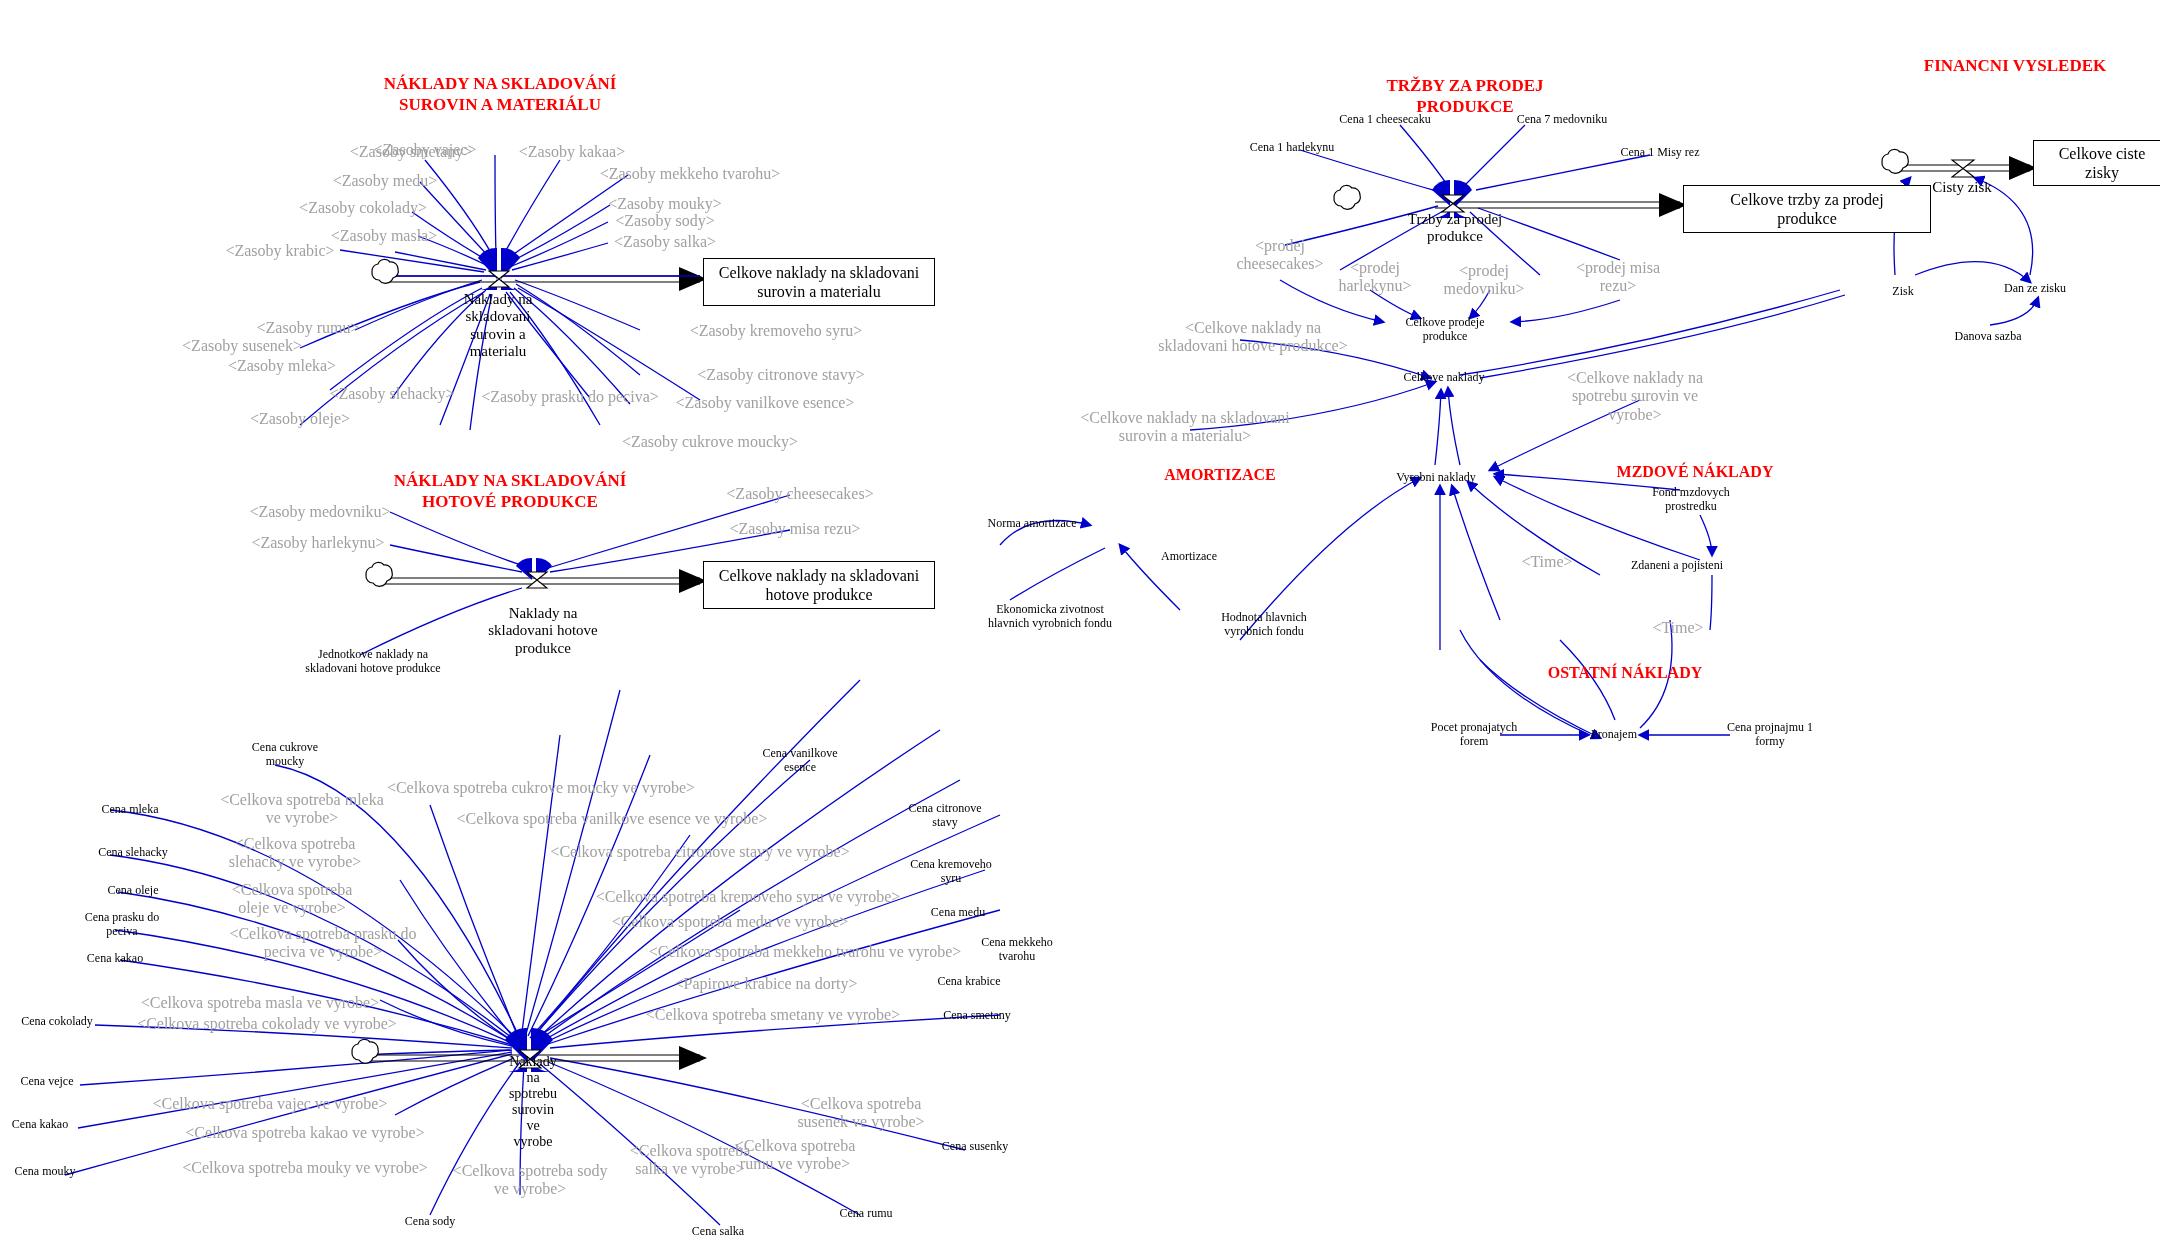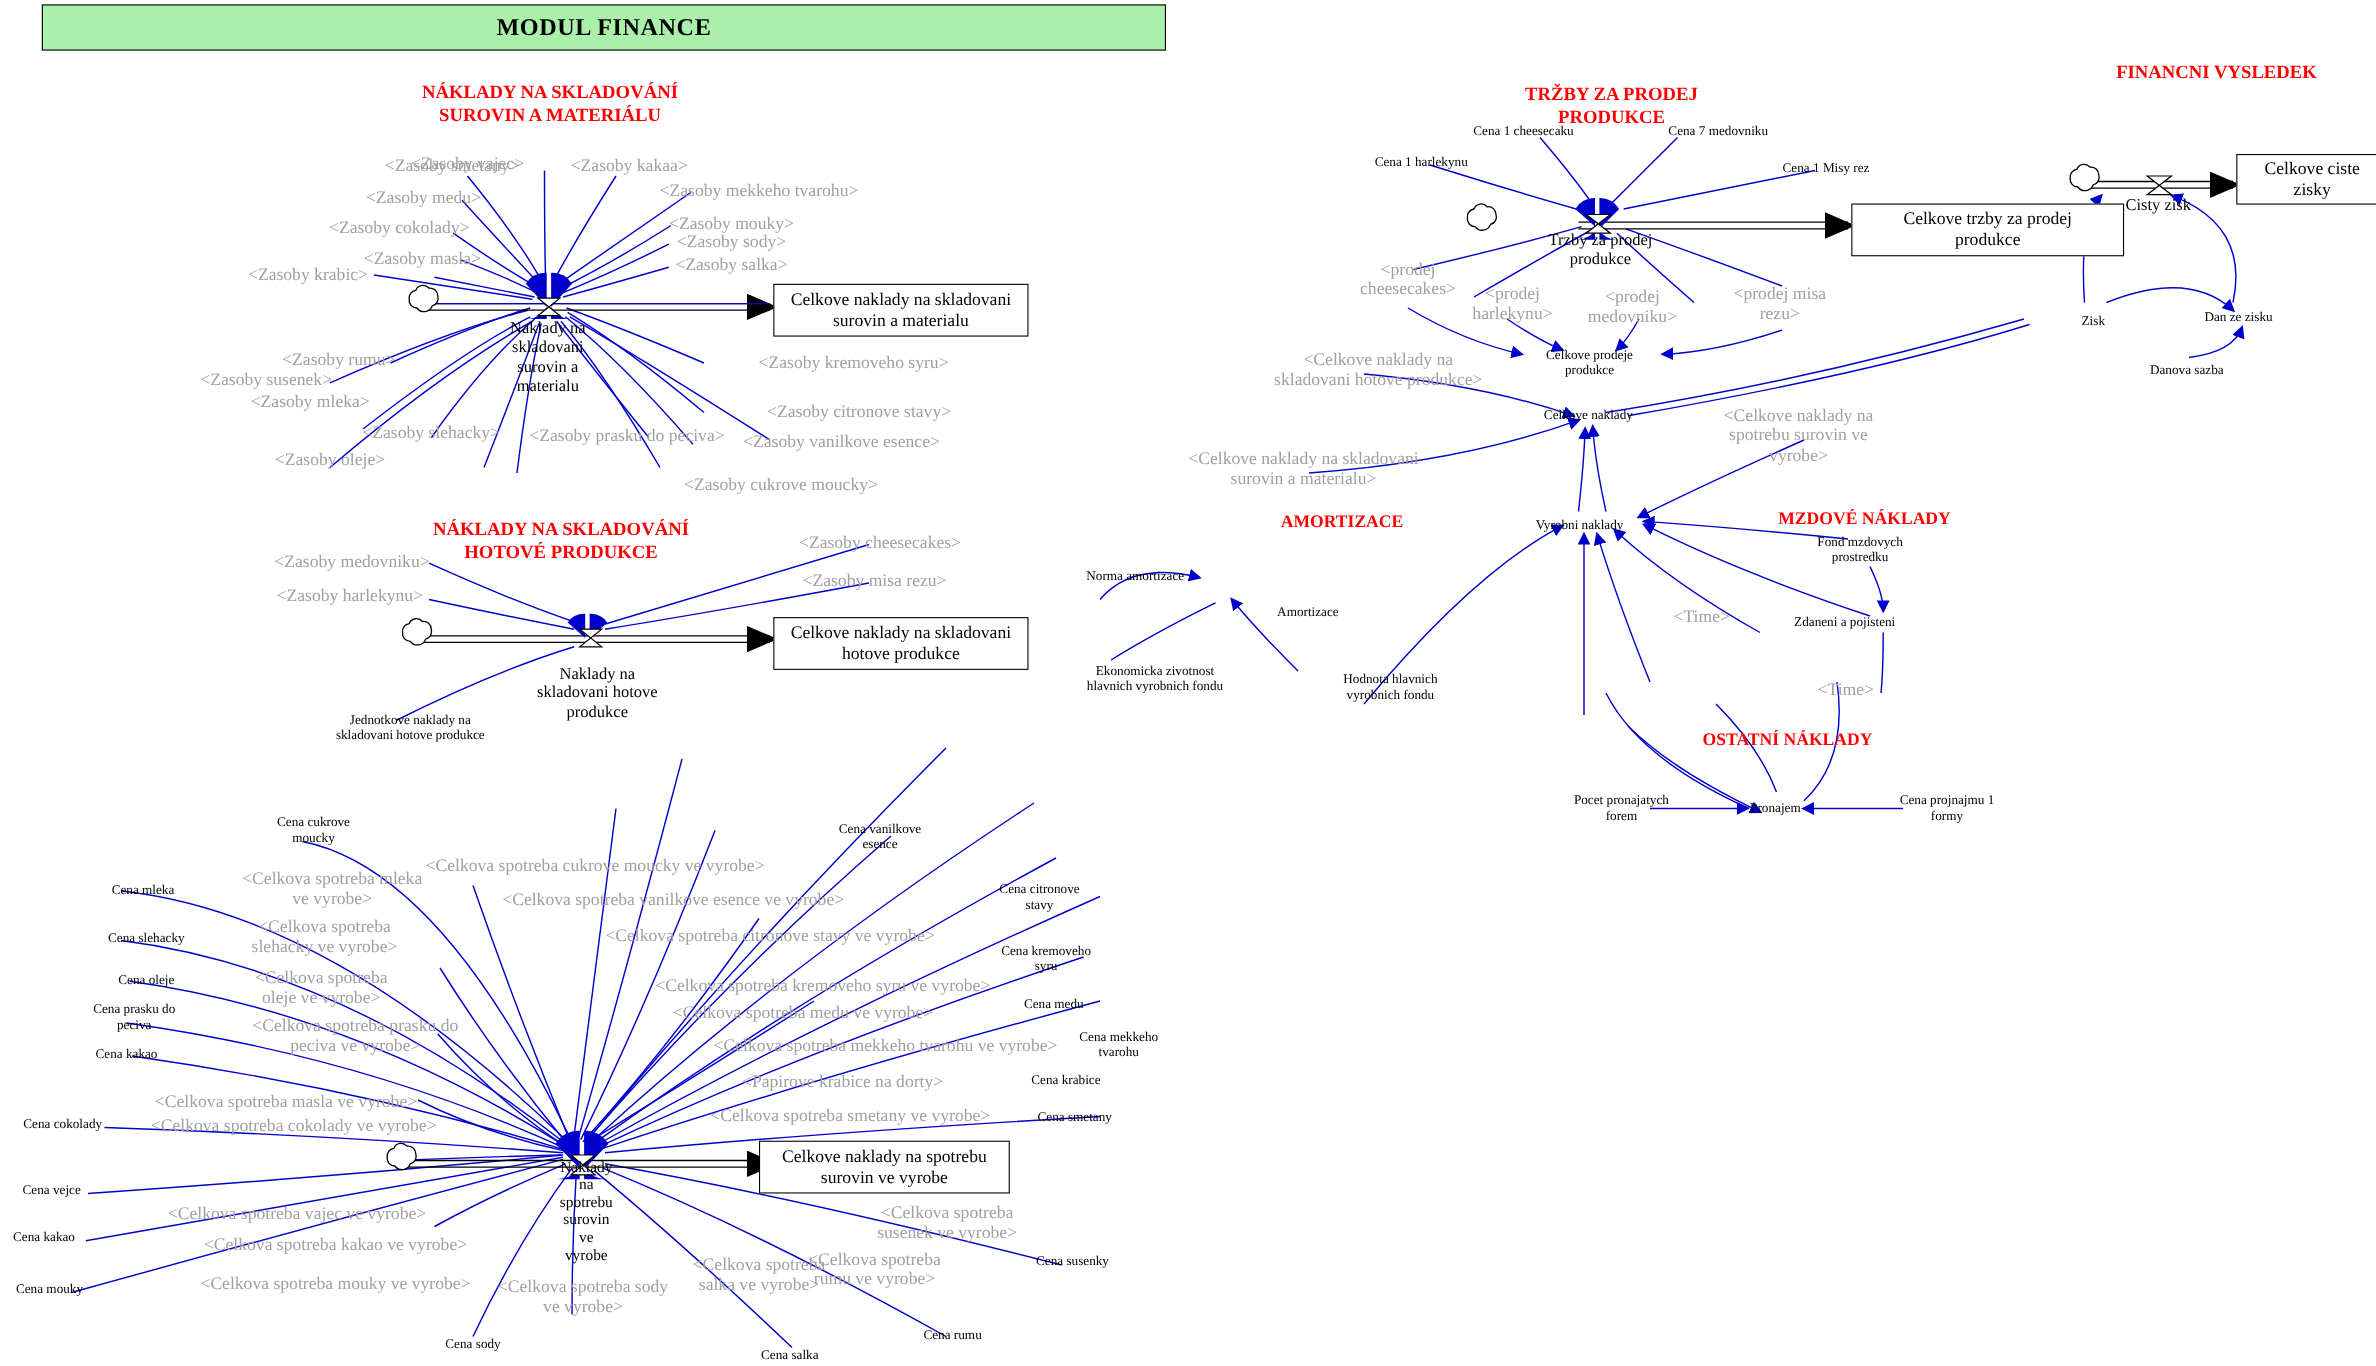--- a/index.html
+++ b/index.html
@@ -276,21 +276,20 @@
       <path d="M1434,218 a20,16 0 0 0 16,-9 l0,9 z" fill="#0000cc"></path>
       <path d="M1454,209 a20,16 0 0 0 16,9 l-16,0 z" fill="#0000cc"></path>
       <path d="M1442,195 L1464,195 L1442,212 L1464,212 Z" fill="#ffffff" stroke="#000000" stroke-width="1.1"></path>
 
       <path d="M1882,162 a7,7 0 0 1 6,-8 a7,7 0 0 1 12,-2 a7,7 0 0 1 8,7 a7,7 0 0 1 -5,9 a8,8 0 0 1 -14,2 a7,7 0 0 1 -7,-8 z" fill="#ffffff" stroke="#000000" stroke-width="1.2"></path>
 
       <path d="M1952,160 L1974,160 L1952,177 L1974,177 Z" fill="#ffffff" stroke="#000000" stroke-width="1.1"></path>
     </g>
   </svg>
 
-  <div class="banner">MODUL FINANCE</div>
 
   <div class="sect-title" style="left:350px;top:73px;width:300px;">NÁKLADY NA SKLADOVÁNÍ
 SUROVIN A MATERIÁLU</div>
 
   <div class="shadow" style="left:425px;top:150px;">&lt;Zasoby vajec&gt;</div>
   <div class="shadow" style="left:411px;top:152px;">&lt;Zasoby smetany&gt;</div>
   <div class="shadow" style="left:572px;top:152px;">&lt;Zasoby kakaa&gt;</div>
   <div class="shadow" style="left:690px;top:174px;">&lt;Zasoby mekkeho tvarohu&gt;</div>
   <div class="shadow" style="left:385px;top:181px;">&lt;Zasoby medu&gt;</div>
   <div class="shadow" style="left:665px;top:204px;">&lt;Zasoby mouky&gt;</div>
@@ -391,22 +390,20 @@
 ve vyrobe&gt;</div>
   <div class="shadow" style="left:690px;top:1160px;width:150px;">&lt;Celkova spotreba
 salka ve vyrobe&gt;</div>
 
   <div class="flowlabel" style="left:533px;top:1054px;width:60px;font-size:14px;">Naklady
 na
 spotrebu
 surovin
 ve
 vyrobe</div>
-  <div class="stock" style="left:690px;top:1037px;width:228px;height:48px;">Celkove naklady na spotrebu
-surovin ve vyrobe</div>
 
   <div class="sect-title" style="left:1340px;top:75px;width:250px;">TRŽBY ZA PRODEJ PRODUKCE</div>
 
   <div class="var" style="left:1385px;top:120px;">Cena 1 cheesecaku</div>
   <div class="var" style="left:1562px;top:120px;">Cena 7 medovniku</div>
   <div class="var" style="left:1292px;top:148px;">Cena 1 harlekynu</div>
   <div class="var" style="left:1660px;top:153px;">Cena 1 Misy rez</div>
 
   <div class="shadow" style="left:1280px;top:255px;width:120px;">&lt;prodej
 cheesecakes&gt;</div>

